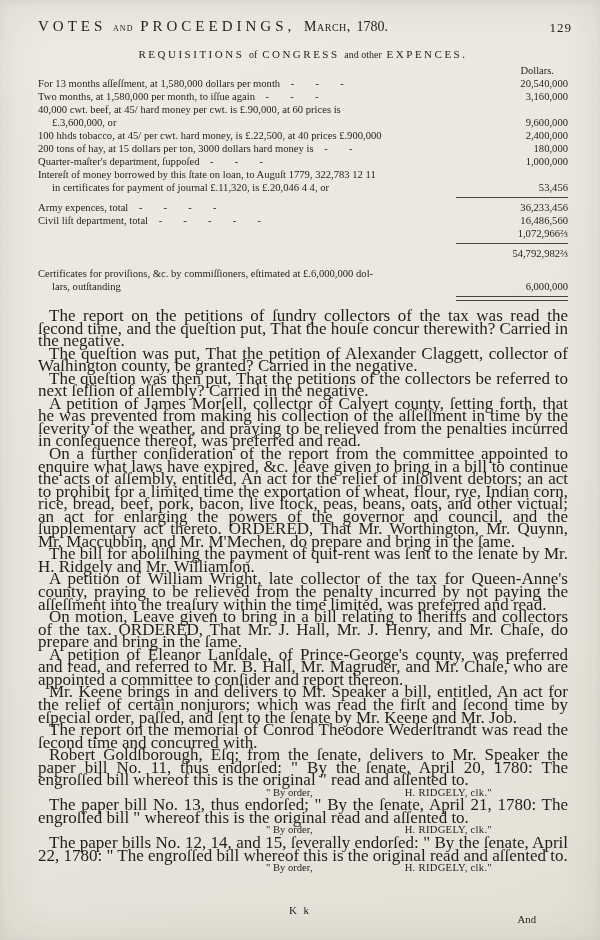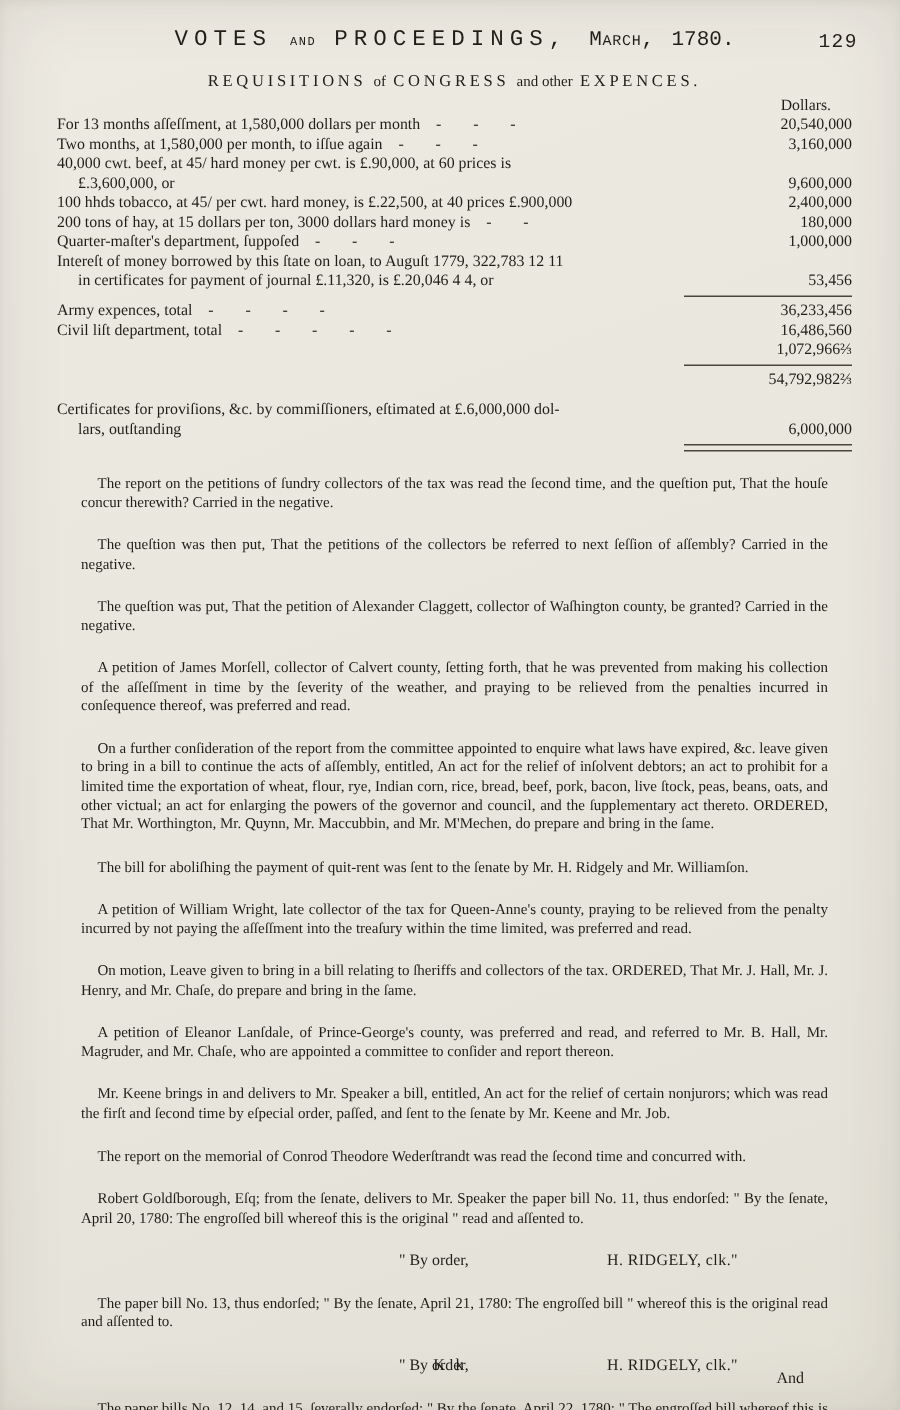--- a/index.html
+++ b/index.html
@@ -4,21 +4,21 @@
 <style>
   html,body{margin:0;padding:0;width:600px;height:940px;}
   body{background:#b8b3a8;font-family:"Liberation Serif","DejaVu Serif",serif;}
   .page{
     position:relative;width:600px;height:940px;box-sizing:border-box;
     padding:16px 32px 8px 38px;overflow:hidden;color:#211e19;
     background:linear-gradient(160deg,#edeae2 0%,#e9e6de 55%,#e3e0d6 100%);
     box-shadow:inset 0 0 46px rgba(60,50,30,0.10), inset 0 2px 8px rgba(0,0,0,0.05);
   }
   
-  .hdr{position:relative;text-align:center;height:24px;margin-top:2px;font-family:Liberation Mono, monospace;}
+  .hdr{position:relative;height:24px;margin-top:2px;}
   .title{font-size:15px;white-space:nowrap;}
   .t-sp{letter-spacing:4px;}
   .t-and{font-variant:small-caps;font-size:12px;margin:0 3px;letter-spacing:1px;}
   .t-month{font-variant:small-caps;font-size:14px;margin-left:5px;letter-spacing:0.5px;}
   .t-year{font-size:14px;margin-left:2px;}
   .pagenum{position:absolute;right:-4px;top:2px;font-size:13px;letter-spacing:1px;}
   
   .subhdr{text-align:center;margin-top:6px;font-size:11px;white-space:nowrap;}
   .s-sp{letter-spacing:2.5px;}
   .s-low{font-size:10px;margin:0 2px;}
@@ -28,21 +28,21 @@
   .row{display:flex;align-items:flex-end;}
   .descwrap{flex:1;padding-right:6px;}
   .d2{padding-left:14px;}
   .amt{width:100px;text-align:right;white-space:nowrap;}
   .rule{width:112px;margin:3px 0 3px auto;border-top:1px solid #4a453c;height:0;}
   .totals{margin-top:1px;}
   .certs{margin-top:7px;align-items:flex-end;}
   .subtotal-row{margin-top:1px;}
   
   .paras{margin-top:9px;}
-  .paras p{margin:16px;font-size:10px;line-height:12.55px;text-align:justify;text-indent:11px;}
+  .paras p{margin:0;font-size:17px;line-height:12.55px;text-align:justify;text-indent:11px;}
   
   .byorder{position:relative;height:12.6px;font-size:10.6px;}
   .bo{position:absolute;left:228px;top:0;}
   .clk{position:absolute;right:76px;top:0;letter-spacing:0.3px;}
   
   .footer{position:absolute;left:0;right:0;bottom:12px;height:28px;font-size:11px;}
   .kk{position:absolute;left:50%;transform:translateX(-50%);top:4px;letter-spacing:2px;}
   .catch{position:absolute;right:64px;top:13px;font-size:10.7px;}
 </style>
 </head>
@@ -162,22 +162,22 @@
     </div>
 
     <div class="rule"></div>
 
 
     <div class="rule"></div>
   </div>
 
   <div class="paras">
     <p>The report on the petitions of ſundry collectors of the tax was read the ſecond time, and the queſtion put, That the houſe concur therewith? Carried in the negative.</p>
+    <p>The queſtion was put, That the petition of Alexander Claggett, collector of Waſhington county, be granted? Carried in the negative.</p>
     <p>The queſtion was then put, That the petitions of the collectors be referred to next ſeſſion of aſſembly? Carried in the negative.</p>
-    <p>The queſtion was put, That the petition of Alexander Claggett, collector of Waſhington county, be granted? Carried in the negative.</p>
     <p>A petition of James Morſell, collector of Calvert county, ſetting forth, that he was prevented from making his collection of the aſſeſſment in time by the ſeverity of the weather, and praying to be relieved from the penalties incurred in conſequence thereof, was preferred and read.</p>
     <p>On a further conſideration of the report from the committee appointed to enquire what laws have expired, &amp;c. leave given to bring in a bill to continue the acts of aſſembly, entitled, An act for the relief of inſolvent debtors; an act to prohibit for a limited time the exportation of wheat, flour, rye, Indian corn, rice, bread, beef, pork, bacon, live ſtock, peas, beans, oats, and other victual; an act for enlarging the powers of the governor and council, and the ſupplementary act thereto. ORDERED, That Mr. Worthington, Mr. Quynn, Mr. Maccubbin, and Mr. M'Mechen, do prepare and bring in the ſame.</p>
     <p>The bill for aboliſhing the payment of quit-rent was ſent to the ſenate by Mr. H. Ridgely and Mr. Williamſon.</p>
     <p>A petition of William Wright, late collector of the tax for Queen-Anne's county, praying to be relieved from the penalty incurred by not paying the aſſeſſment into the treaſury within the time limited, was preferred and read.</p>
     <p>On motion, Leave given to bring in a bill relating to ſheriffs and collectors of the tax. ORDERED, That Mr. J. Hall, Mr. J. Henry, and Mr. Chaſe, do prepare and bring in the ſame.</p>
     <p>A petition of Eleanor Lanſdale, of Prince-George's county, was preferred and read, and referred to Mr. B. Hall, Mr. Magruder, and Mr. Chaſe, who are appointed a committee to conſider and report thereon.</p>
     <p>Mr. Keene brings in and delivers to Mr. Speaker a bill, entitled, An act for the relief of certain nonjurors; which was read the firſt and ſecond time by eſpecial order, paſſed, and ſent to the ſenate by Mr. Keene and Mr. Job.</p>
     <p>The report on the memorial of Conrod Theodore Wederſtrandt was read the ſecond time and concurred with.</p>
     <p>Robert Goldſborough, Eſq; from the ſenate, delivers to Mr. Speaker the paper bill No. 11, thus endorſed: " By the ſenate, April 20, 1780: The engroſſed bill whereof this is the original " read and aſſented to.</p>
 

